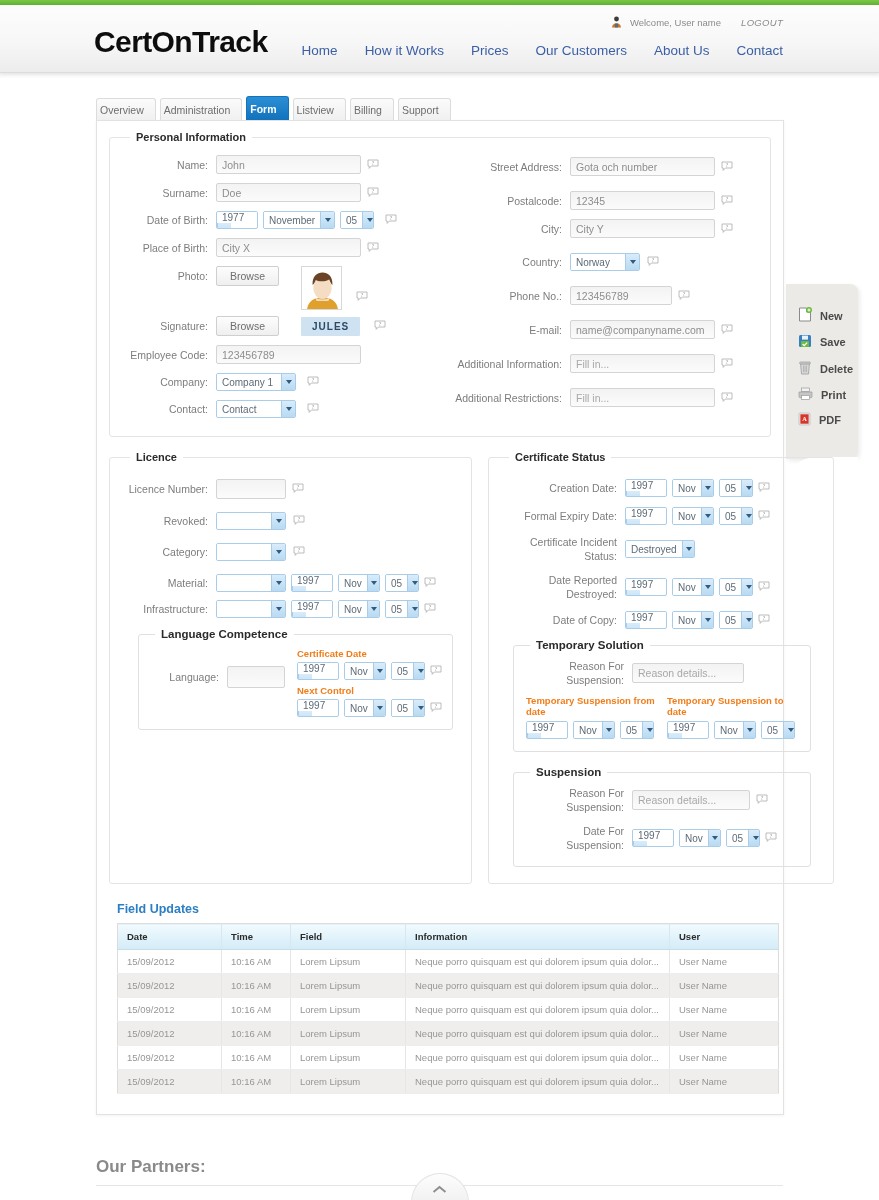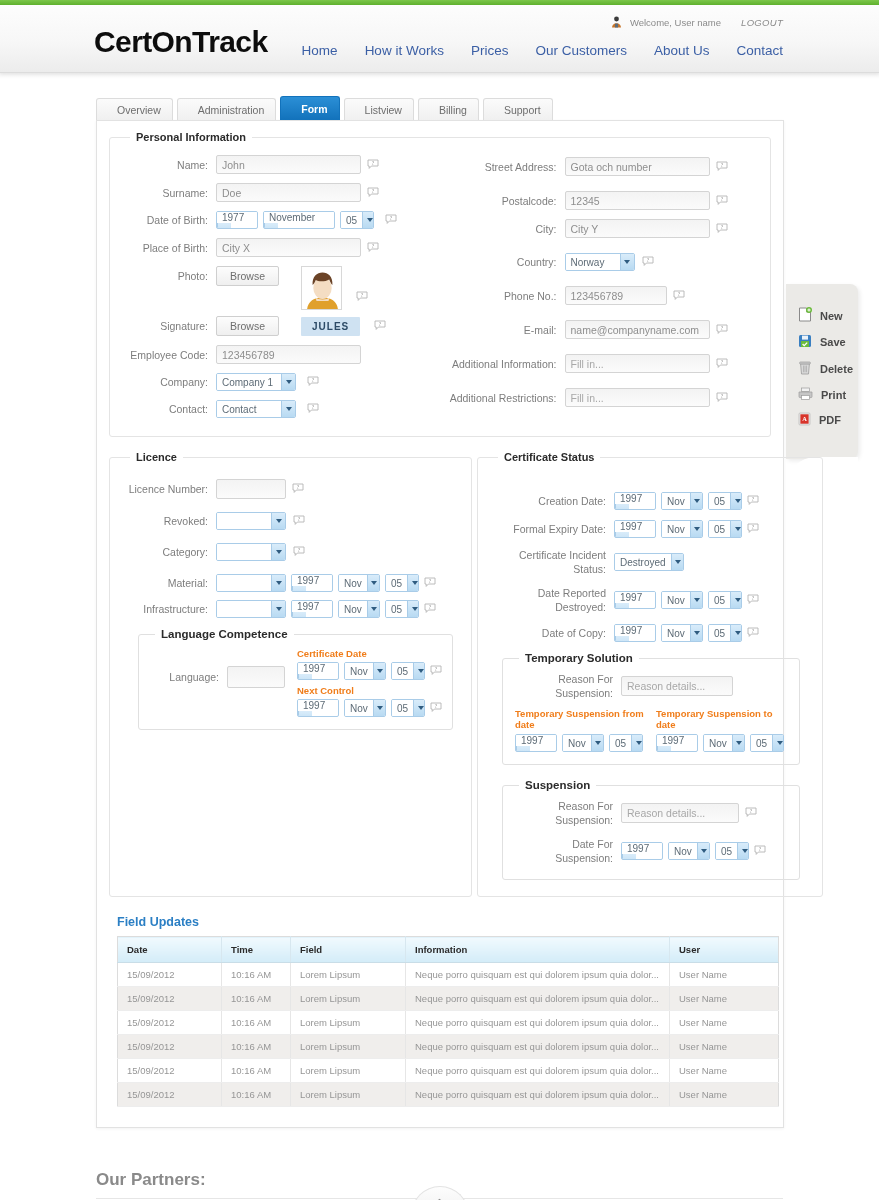--- a/index.html
+++ b/index.html
@@ -50,21 +50,21 @@
 
   
   .tabs {
     position: relative;
     margin: 25px 0 0 96px;
     display: flex; align-items: flex-end; gap: 4px;
     height: 22px;
   }
   .tab {
     font-size: 10.5px; color: #6d6d6d;
-    padding: 5px 11px 4px 20px;
+    padding: 5px 11px 4px 3px;
     border: 1px solid #dcdcdc; border-bottom: none;
     border-radius: 3px 3px 0 0;
     background: linear-gradient(#fbfbfb,#f0f0f0);
     cursor: pointer; line-height: 12px;
     position: relative; z-index: 1; margin-top: 48px;
   }
   .tab.active {
     background: #1a7dc4; background: linear-gradient(#2b8fd6,#1272bb);
     color: #fff; border-color: #1272bb; font-weight: bold;
     padding-top: 6px; padding-bottom: 5px;
@@ -107,21 +107,21 @@
     padding: 12px 14px 16px 14px;
     position: relative;
   }
   legend {
     font-size: 11px; font-weight: bold; color: #2b2b2b;
     padding: 0 6px; margin-left: 6px;
   }
   fieldset.inner { border-color:#e0e0e0; margin-top:10px; }
   fieldset.inner > legend { font-size: 11.5px; }
 
-  .two-col { display: flex; gap: 5px; }
+  .two-col { display: flex; gap: 16px; }
   .col { flex: 1; }
 
   
   .frow { display: flex; align-items: center; margin-bottom: 9px; }
   .flabel {
     font-size: 10.5px; color: #7d7d7d; text-align: right;
     padding-right: 8px; flex: 0 0 auto; line-height: 14px;
   }
   .lw-110 { width: 92px; }
   .lw-150 { width: 122px; }
@@ -156,21 +156,21 @@
     flex: 0 0 14px;
   }
   .sel .arr i {
     width: 0; height: 0; border-left: 3px solid transparent;
     border-right: 3px solid transparent; border-top: 4px solid #2f5c80;
     display: block;
   }
   .sel.w-yr  { width: 42px; flex-direction: column; }
   .sel.w-mon { width: 42px; }
   .sel.w-day { width: 34px; }
-  .sel.w-month-long { width: 72px; flex-direction: column; }
+  .sel.w-month-long { width: 72px; }
   .sel.w-80 { width: 80px; }
 
   
   .help { margin-left: 6px; flex: 0 0 auto; cursor: pointer; }
 
   
   .browse {
     font-family: "Liberation Sans", sans-serif;
     font-size: 10.5px; color: #6e6e6e;
     height: 20px; padding: 0 13px;
@@ -740,21 +740,21 @@
               </div>
             </div>
           </div>
         </fieldset>
         <div style="height:68px"></div>
       </fieldset>
 
       <fieldset style="flex:1 1 auto">
         <legend>Certificate Status</legend>
 
-        <div class="frow" style="margin-top:17px;margin-bottom:10px">
+        <div class="frow" style="margin-top:4px;margin-bottom:10px">
           <div class="flabel lw-150">Creation Date:</div>
           <span class="sel w-yr">
             <span class="val">1997</span>
             <span class="arr">
                 <i></i>
               </span>
           </span>
           <span class="sel w-mon">
             <span class="val">Nov</span>
             <span class="arr">

